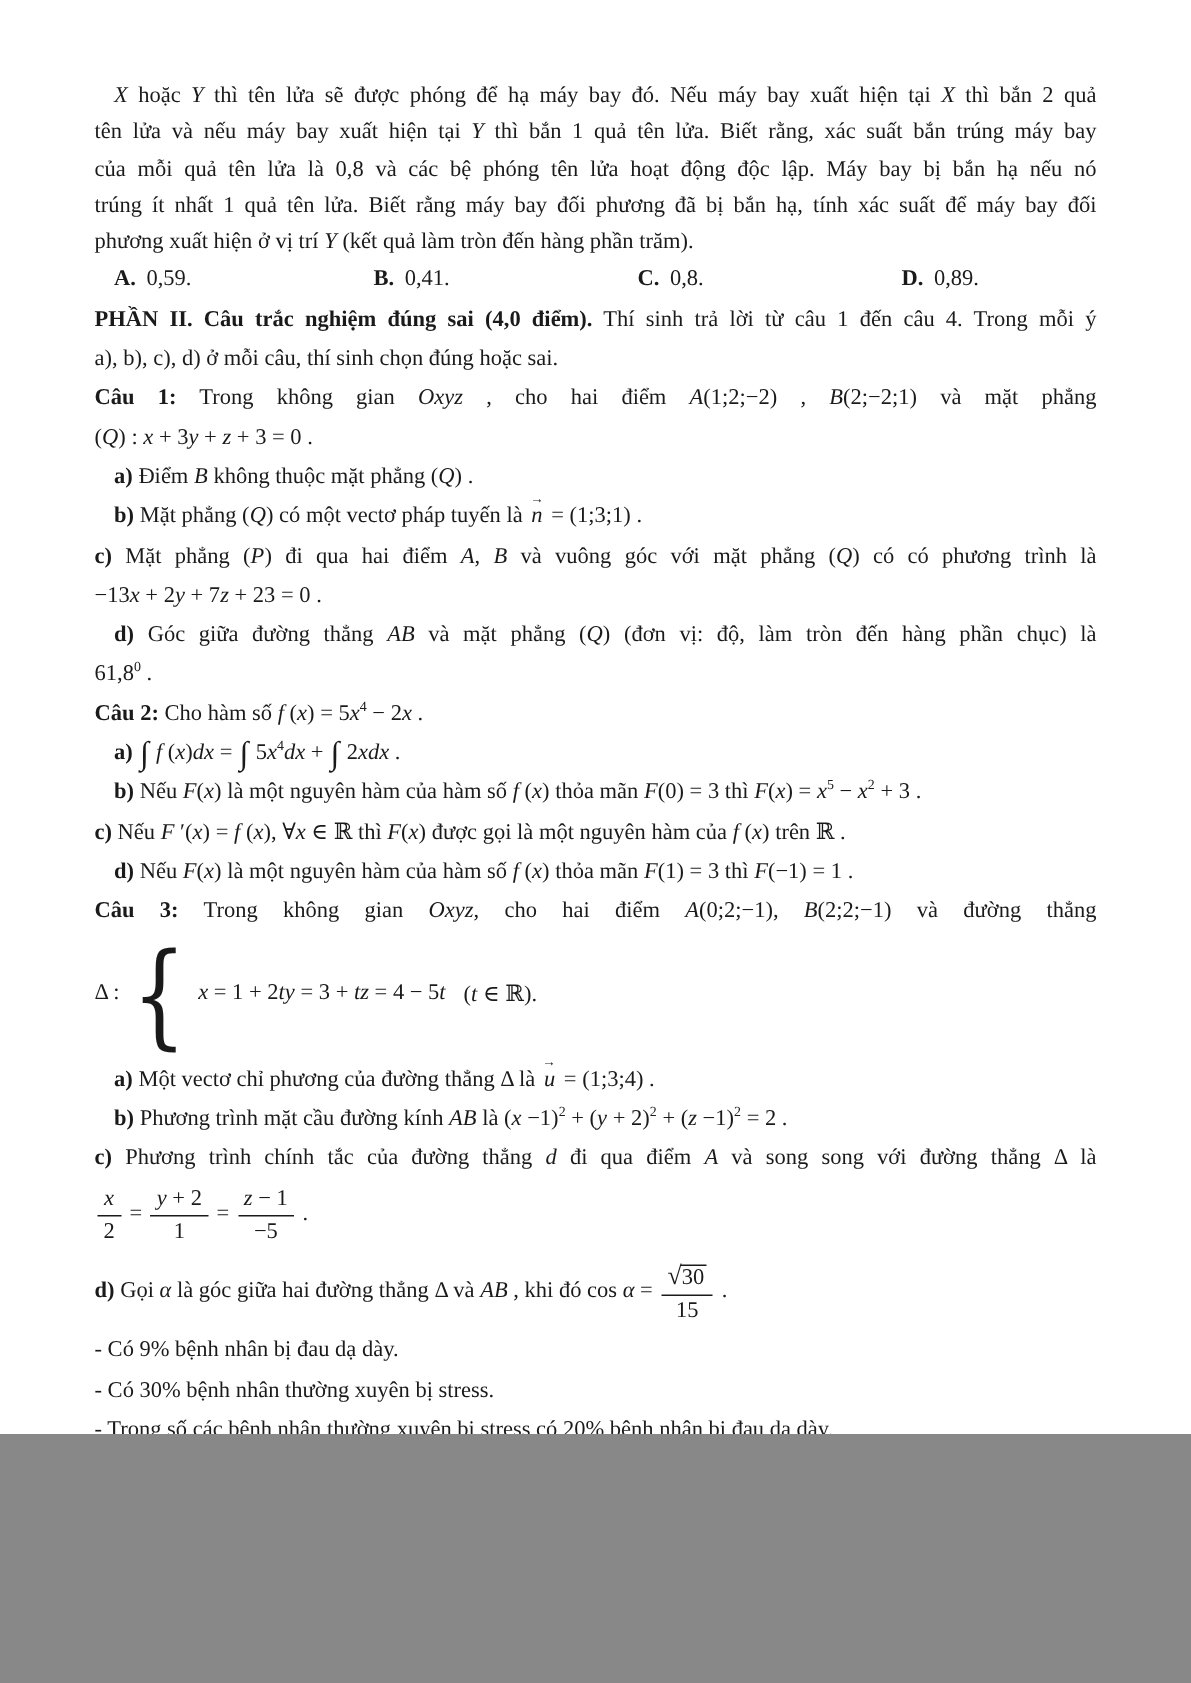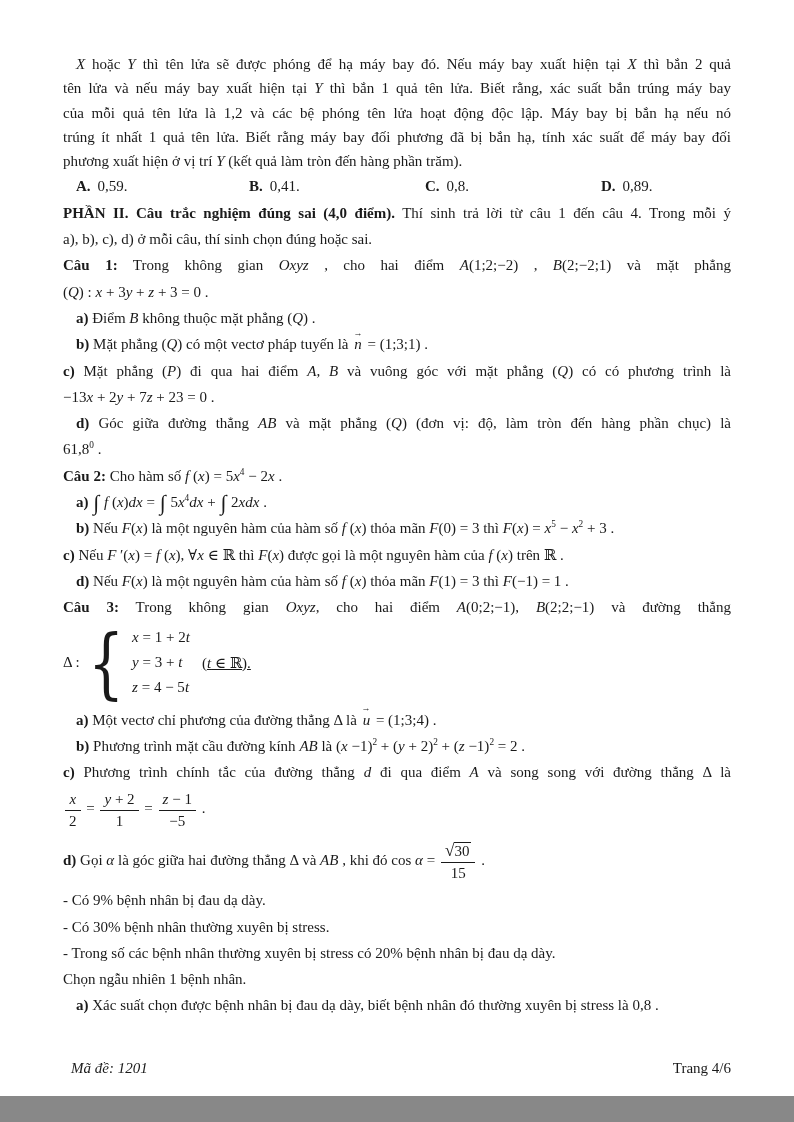--- a/index.html
+++ b/index.html
@@ -1,18 +1,18 @@
 <!DOCTYPE html>
 <html><head>
 <meta charset="utf-8">
 <style>
   html,body{margin:0;padding:0;background:#888;}
   .doc{
     position:relative;
-    width:794px;height:1096px;
+    width:794px;height:956px;
     margin:0 auto;
     background:#ffffff;
     box-sizing:border-box;
     padding:52px 63px 0 63px;
     font-family:"Liberation Serif","DejaVu Serif",serif;
     font-size:15px;
     color:#1a1a1a;
     overflow:hidden;
   }
   .line{line-height:24.3px;min-height:24.3px;}
@@ -25,43 +25,43 @@
   sup{font-size:0.62em;line-height:0;}
   .int{font-size:1.45em;line-height:0;vertical-align:-0.12em;padding:0 1px;}
   .vec{font-style:italic;position:relative;display:inline-block;padding:0 2px;}
   .vec::after{content:"\2192";position:absolute;top:-0.78em;left:50%;transform:translateX(-50%) scale(0.6);}
   .answers{display:grid;grid-template-columns:173px 176px 176px 1fr;padding-left:13px;margin:1px 0 2px 0;line-height:24.3px;}
   .ans-label{font-weight:bold;margin-right:7px;}
   
   .sys{display:flex;align-items:center;margin:4px 0 6px 0;}
   .sys-label{margin-right:2px;}
   .brace{font-size:76px;font-weight:400;line-height:78px;display:inline-block;transform:scaleX(0.75);font-family:"DejaVu Serif",serif;}
-  .sys-eqs{display:flex;flex-direction:column;margin-left:2px;}
+  .sys-eqs{display:flex;flex-direction:row;margin-left:2px;}
   .sys-eqs .eq{line-height:25px;}
-  .sys-domain{margin-left:12px;text-decoration:underline;}
+  .sys-domain{margin-left:12px;}
   
   .frac{display:inline-block;vertical-align:middle;text-align:center;margin:0 2px;}
   .frac .num{display:block;border-bottom:1.2px solid #1a1a1a;padding:1px 4px 1px 4px;line-height:1.25;}
   .frac .den{display:block;padding:1px 4px 0 4px;line-height:1.25;}
   .sqrt{white-space:nowrap;text-align:center;}
   .sqrt .radsym{font-size:1.15em;}
   .sqrt .rad{border-top:1.2px solid #1a1a1a;padding:0 2px 0 0;}
   .line.tall{padding:3px 0 3px 0;}
   .footer{position:absolute;left:71px;right:63px;top:1056px;display:flex;justify-content:space-between;line-height:24px;}
   .footer .code{font-style:italic;}
 </style>
 </head>
 <body>
 
 <div class="doc">
 
   <div class="para">
     <div class="line j ind"><i>X</i> hoặc <i>Y</i> thì tên lửa sẽ được phóng để hạ máy bay đó. Nếu máy bay xuất hiện tại <i>X</i> thì bắn 2 quả</div>
     <div class="line j">tên lửa và nếu máy bay xuất hiện tại <i>Y</i> thì bắn 1 quả tên lửa. Biết rằng, xác suất bắn trúng máy bay</div>
-    <div class="line j">của mỗi quả tên lửa là 1,2 và các bệ phóng tên lửa hoạt động độc lập. Máy bay bị bắn hạ nếu nó</div>
+    <div class="line j">của mỗi quả tên lửa là 0,8 và các bệ phóng tên lửa hoạt động độc lập. Máy bay bị bắn hạ nếu nó</div>
     <div class="line j">trúng ít nhất 1 quả tên lửa. Biết rằng máy bay đối phương đã bị bắn hạ, tính xác suất để máy bay đối</div>
     <div class="line">phương xuất hiện ở vị trí <i>Y</i> (kết quả làm tròn đến hàng phần trăm).</div>
   </div>
 
   <div class="answers">
     <span><span class="ans-label">A.</span><span>0,59.</span></span>
     <span><span class="ans-label">B.</span><span>0,41.</span></span>
     <span><span class="ans-label">C.</span><span>0,8.</span></span>
     <span><span class="ans-label">D.</span><span>0,89.</span></span>
   </div>

